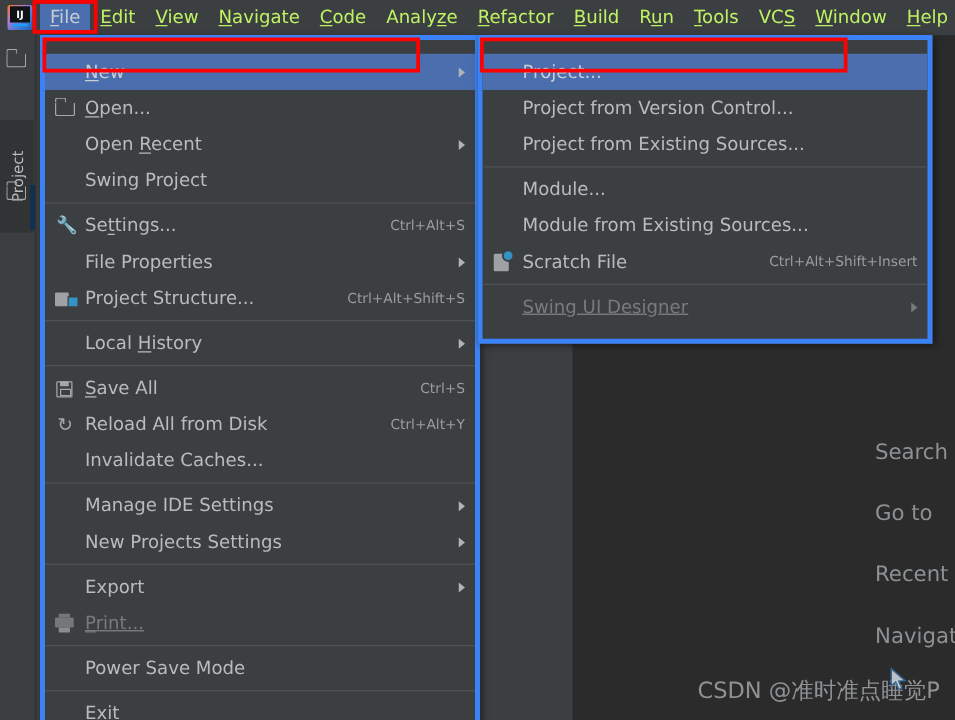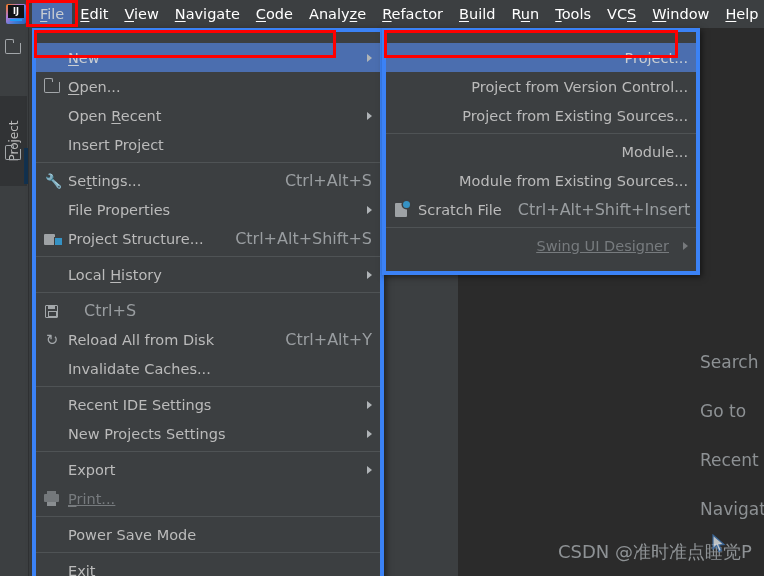--- a/index.html
+++ b/index.html
@@ -109,21 +109,21 @@
     text-align: center;
     line-height: 13px;
   }
   .ij-logo::after {
     content: "";
     position: absolute; left: 4px; bottom: 3px;
     width: 12px; height: 2px;
     background: #1f9dfb;
   }
   .menubar-item {
-    color: #ffffff;
+    color: #bef264;
     font-size: 14.5px;
     padding: 3px 8px;
     white-space: nowrap;
     cursor: default;
   }
   .menubar-item.active {
     background: #4b6eaf;
     color: #c8cdd2;
   }
   .menubar-item u { text-decoration: underline; text-underline-offset: 2px; }
@@ -131,21 +131,21 @@
   
   .menu {
     position: absolute;
     background: #3c3f41;
     border: 4px solid #3b82f6;
     box-shadow: 2px 2px 6px rgba(0,0,0,0.5);
     padding: 11px 0;
     z-index: 40;
   }
   #file-menu { left: 32px; top: 28px; width: 352px; }
-  #new-submenu { left: 382px; top: 28px; width: 318px; text-align: right; }
+  #new-submenu { left: 382px; top: 28px; width: 364px; }
 
   .mi {
     position: relative;
     display: flex;
     align-items: center;
     height: 29px;
     padding: 0 8px 0 6px;
     color: #bbbbbb;
     font-size: 14.5px;
     white-space: nowrap;
@@ -156,21 +156,21 @@
   .mi-icon {
     width: 22px; height: 18px;
     flex: 0 0 22px;
     margin-right: 4px;
     position: relative;
   }
   .mi-label { flex: 1 1 auto; }
   .mi-label u { text-decoration: underline; text-underline-offset: 2px; }
   .mi-accel {
     color: #999da0;
-    font-size: 16px;
+    font-size: 11px;
     margin-left: 16px;
     flex: 0 0 auto;
   }
   .mi-arrow {
     flex: 0 0 auto;
     margin-left: 14px;
     width: 0; height: 0;
     border-left: 5px solid #b0b4b7;
     border-top: 4px solid transparent;
     border-bottom: 4px solid transparent;
@@ -365,21 +365,21 @@
         </span>
         <span class="mi-label"><u>O</u>pen...</span>
       </div>
       <div class="mi">
         <span class="mi-icon"></span>
         <span class="mi-label">Open <u>R</u>ecent</span>
         <span class="mi-arrow"></span>
       </div>
       <div class="mi">
         <span class="mi-icon"></span>
-        <span class="mi-label">Insert Project</span>
+        <span class="mi-label">Swing Project</span>
       </div>
       <div class="mi-sep"></div>
       <div class="mi">
         <span class="mi-icon">
           <div class="ico-wrench">🔧</div>
         </span>
         <span class="mi-label">Se<u>t</u>tings...</span>
         <span class="mi-accel">Ctrl+Alt+S</span>
       </div>
       <div class="mi">
@@ -398,37 +398,38 @@
       <div class="mi">
         <span class="mi-icon"></span>
         <span class="mi-label">Local <u>H</u>istory</span>
         <span class="mi-arrow"></span>
       </div>
       <div class="mi-sep"></div>
       <div class="mi">
         <span class="mi-icon">
           <div class="ico-save"></div>
         </span>
+        <span class="mi-label"><u>S</u>ave All</span>
         <span class="mi-accel">Ctrl+S</span>
       </div>
       <div class="mi">
         <span class="mi-icon">
           <div class="ico-reload">↻</div>
         </span>
         <span class="mi-label">Reload All from Disk</span>
         <span class="mi-accel">Ctrl+Alt+Y</span>
       </div>
       <div class="mi">
         <span class="mi-icon"></span>
         <span class="mi-label">Invalidate Caches...</span>
       </div>
       <div class="mi-sep"></div>
       <div class="mi">
         <span class="mi-icon"></span>
-        <span class="mi-label">Recent IDE Settings</span>
+        <span class="mi-label">Manage IDE Settings</span>
         <span class="mi-arrow"></span>
       </div>
       <div class="mi">
         <span class="mi-icon"></span>
         <span class="mi-label">New Projects Settings</span>
         <span class="mi-arrow"></span>
       </div>
       <div class="mi-sep"></div>
       <div class="mi">
         <span class="mi-icon"></span>

